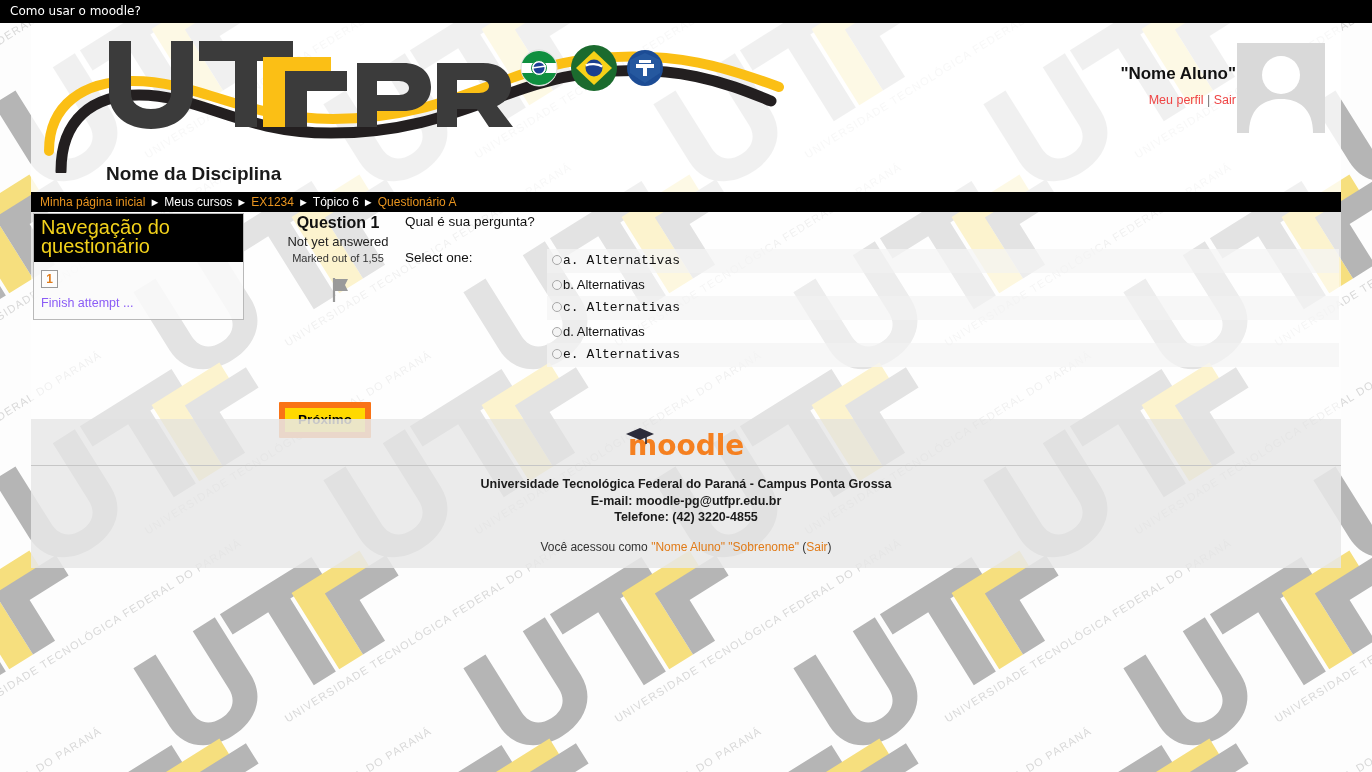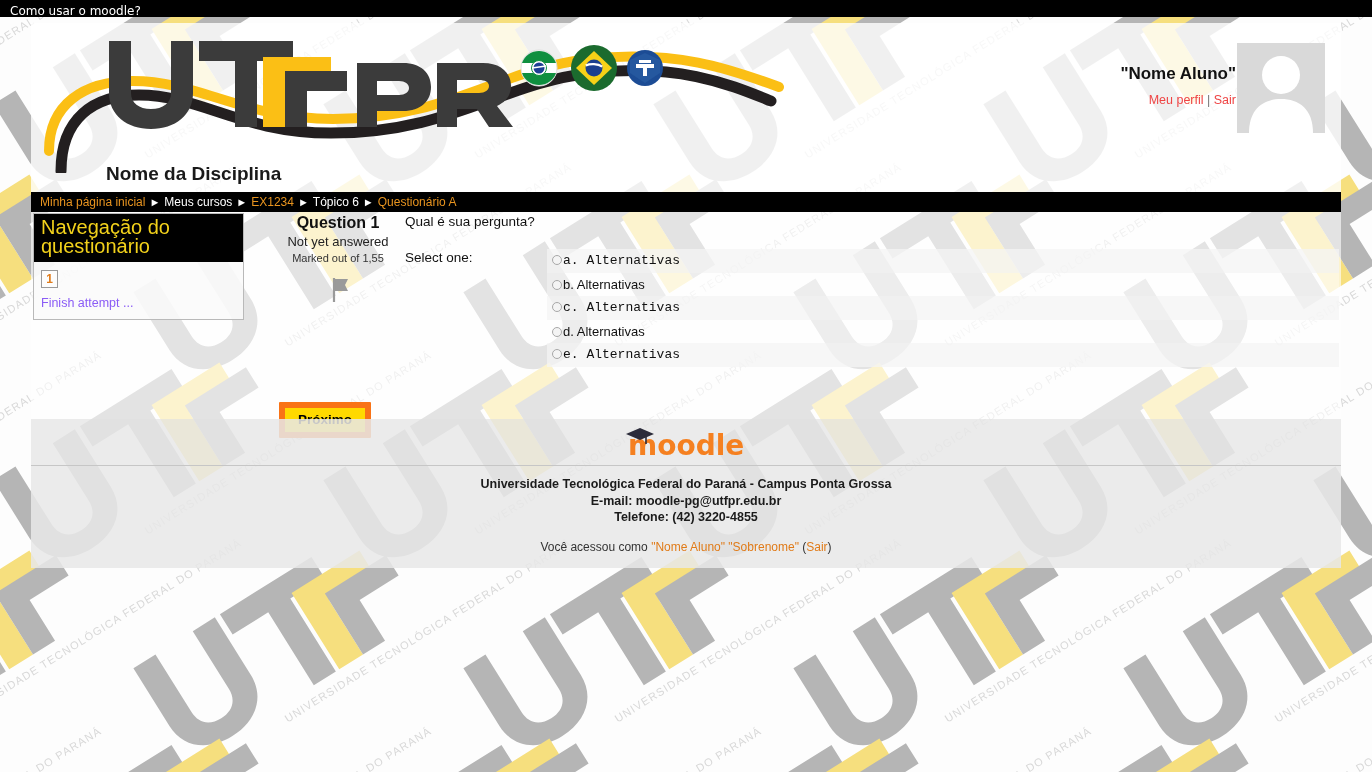--- a/index.html
+++ b/index.html
@@ -35,21 +35,21 @@
     font-size: 11px;
     letter-spacing: 1.2px;
     color: #d8d8d8;
     white-space: nowrap;
     font-family: "Liberation Sans", sans-serif;
   }
 
   
   #topstrip {
     position: absolute; left: 0; top: 0;
-    width: 1372px; height: 17px;
+    width: 1372px; height: 23px;
     background: #000000;
     z-index: 5;
   }
   #topstrip .label {
     color: #ffffff;
     font-size: 12px;
     line-height: 23px;
     padding-left: 10px;
     font-family: "DejaVu Sans", sans-serif;
   }

